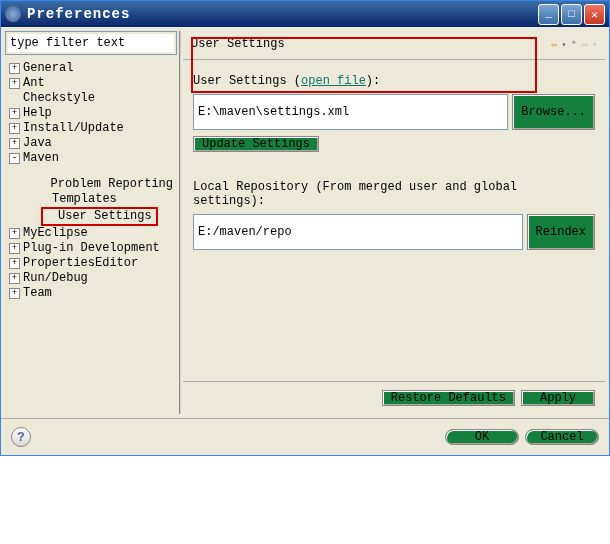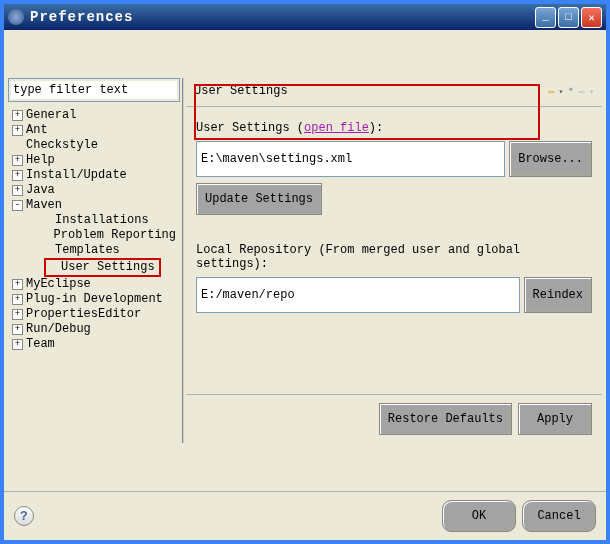--- a/index.html
+++ b/index.html
@@ -1,17 +1,17 @@
 <!DOCTYPE html>
 <html><head>
 <meta charset="utf-8">
 <style>
 * { box-sizing: border-box; margin: 0; padding: 0; }
 body { font-family: "SimSun", "Courier New", monospace; font-size: 12px; background: #fff; }
-.window { width: 610px; height: 544px; border: 4px solid #3b82f6; background: #ece9d8; display: flex; flex-direction: column; gap: 44px; }
+.window { width: 610px; height: 456px; border: 1px solid #3b82f6; background: #ece9d8; display: flex; flex-direction: column; }
 .titlebar { height: 26px; background: linear-gradient(to bottom, #3a6ea5 0%, #0a246a 100%); display: flex; align-items: center; padding: 0 4px; color: #fff; }
 .titlebar .app-icon { width: 16px; height: 16px; background: radial-gradient(circle, #88aadd, #3a5a8a); border-radius: 50%; margin-right: 6px; }
 .titlebar .title { flex: 1; font-family: "Courier New", monospace; font-size: 14px; font-weight: bold; letter-spacing: 1px; }
 .win-btns { display: flex; gap: 2px; }
 .win-btn { width: 21px; height: 21px; background: linear-gradient(to bottom, #7aa5d6, #3a6ea5); border: 1px solid #fff; border-radius: 3px; display: flex; align-items: center; justify-content: center; color: #fff; font-weight: bold; font-size: 11px; cursor: pointer; }
 .win-btn.close { background: linear-gradient(to bottom, #f07460, #c83820); }
 .content { flex: 1; display: flex; background: #ece9d8; padding: 4px; gap: 0; overflow: hidden; }
 .left-pane { width: 172px; display: flex; flex-direction: column; }
 .filter-box { border: 1px solid #7f9db9; padding: 2px; }
 .filter-input { width: 100%; border: none; font-family: "Courier New", monospace; font-size: 12px; padding: 2px; outline: none; }
@@ -23,24 +23,24 @@
 .tree-item.depth1 .tree-label::before { content: ""; display: inline-block; width: 11px; }
 .highlight-red { border: 2px solid #cc0000; }
 .vdivider { width: 2px; background: #d4d0c8; border-left: 1px solid #888; margin: 0 2px; }
 .right-pane { flex: 1; display: flex; flex-direction: column; position: relative; }
 .section-header { display: flex; align-items: center; padding: 6px 8px 8px 8px; border-bottom: 1px solid #b0b0b0; }
 .section-title { flex: 1; font-family: "Courier New", monospace; font-size: 12px; }
 .nav-arrows { display: flex; gap: 4px; align-items: center; }
 .nav-arrow { font-size: 11px; cursor: pointer; }
 .form-area { padding: 14px 10px; flex: 1; font-family: "Courier New", monospace; }
 .form-label { margin-bottom: 6px; }
-.open-file { color: #a21caf; text-decoration: underline; cursor: pointer; }
+.open-file { color: #0f766e; text-decoration: underline; cursor: pointer; }
 .input-row { display: flex; gap: 4px; margin-bottom: 6px; }
 .text-input { flex: 1; border: 1px solid #7f9db9; padding: 10px 4px; font-family: "Courier New", monospace; font-size: 12px; background: #fff; }
-.btn { border: 1px solid #888; background: #a3a3a3; padding: 8px 8px; font-family: "Courier New", monospace; font-size: 12px; cursor: pointer; box-shadow: inset 1px 1px 0 #fff, inset -1px -1px 0 #aca899; }
+.btn { border: 1px solid #888; background: #15803d; padding: 0 8px; font-family: "Courier New", monospace; font-size: 12px; cursor: pointer; box-shadow: inset 1px 1px 0 #fff, inset -1px -1px 0 #aca899; }
 .red-box-overlay { position: absolute; border: 2px solid #cc0000; pointer-events: none; }
 .bottom-buttons-1 { display: flex; justify-content: flex-end; gap: 6px; padding: 8px 10px; border-top: 1px solid #b0b0b0; align-items: flex-end; }
 .footer { display: flex; align-items: center; padding: 8px 10px; border-top: 1px solid #b0b0b0; background: #ece9d8; }
 .help-icon { width: 20px; height: 20px; border: 1px solid #8a8a8a; border-radius: 50%; display: flex; align-items: center; justify-content: center; color: #4a6a9a; font-weight: bold; font-size: 13px; cursor: pointer; background: linear-gradient(#fff,#d8d8d8); }
 .footer-spacer { flex: 1; }
 .footer .btn { min-width: 74px; text-align: center; margin-left: 6px; border-radius: 9px; }
 </style>
 </head>
 <body>
 
@@ -84,21 +84,20 @@
           <div class="tree-item">
             <span class="expander">+</span>
             <span class="tree-label">Java</span>
           </div>
           <div class="tree-item">
             <span class="expander">-</span>
             <span class="tree-label">Maven</span>
           </div>
           <div class="tree-item depth1">
             <span class="expander none"></span>
-            <span class="tree-label">Installations</span>
           </div>
           <div class="tree-item depth1">
             <span class="expander none"></span>
             <span class="tree-label">Problem Reporting</span>
           </div>
           <div class="tree-item depth1">
             <span class="expander none"></span>
             <span class="tree-label">Templates</span>
           </div>
           <div class="tree-item depth1">

